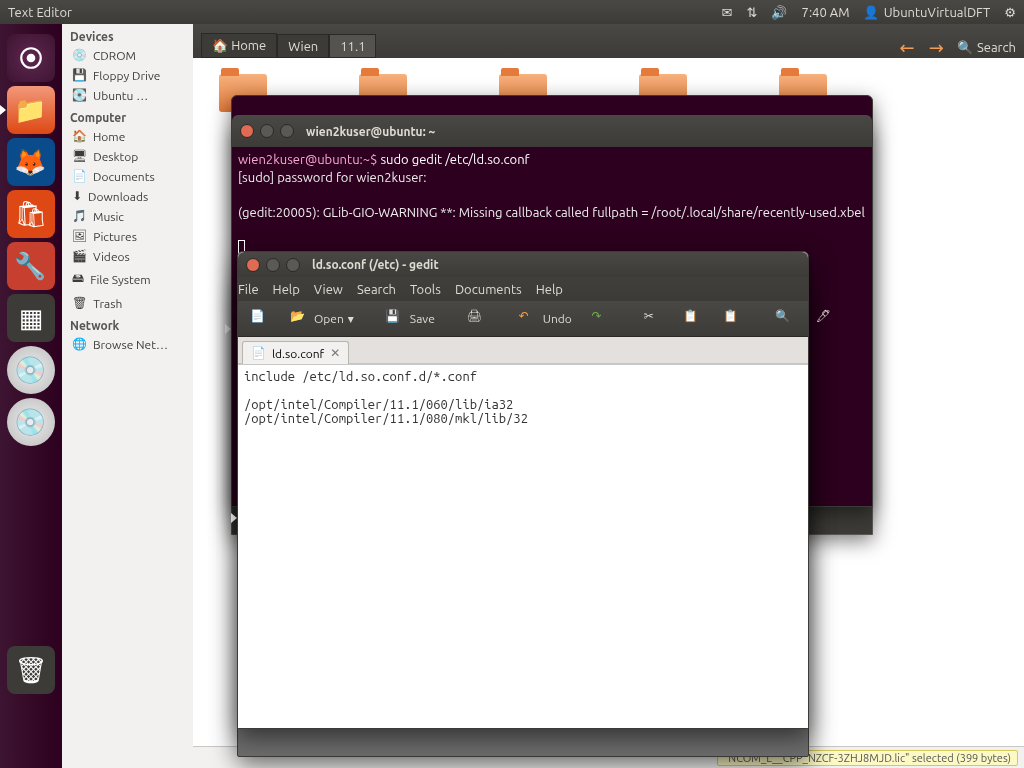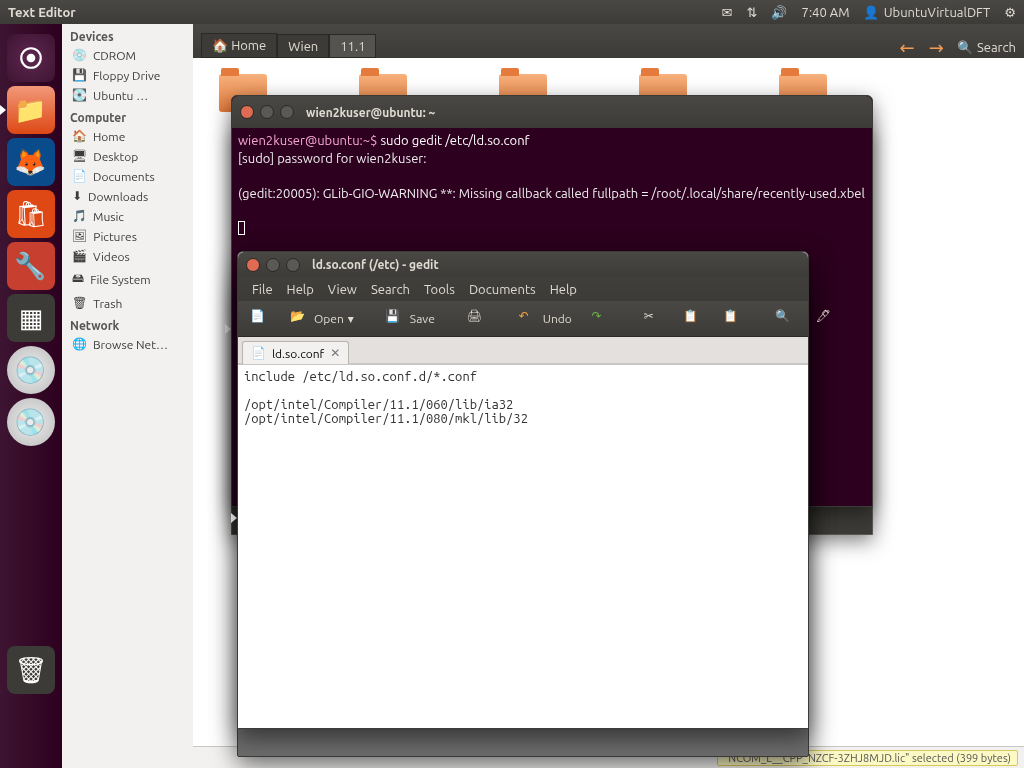--- a/index.html
+++ b/index.html
@@ -1,20 +1,20 @@
 <!DOCTYPE html>
 <html><head>
 <meta charset="utf-8">
 <style>
 * { margin: 0; padding: 0; box-sizing: border-box; font-family: "Ubuntu", "DejaVu Sans", sans-serif; }
 body { width: 1024px; height: 768px; overflow: hidden; background: #2c001e; position: relative; }
 
 
 .top-bar { position: absolute; top: 0; left: 0; right: 0; height: 24px; background: linear-gradient(#4a4845, #3c3b37); display: flex; align-items: center; color: #dfdbd2; font-size: 13px; padding: 0 8px; z-index: 100; }
-.top-bar .app-name { font-weight: bold; flex: 0 0 auto; }
+.top-bar .app-name { font-weight: normal; flex: 0 0 auto; }
 .top-bar .spacer { flex: 1; }
 .top-bar .indicator { margin-left: 14px; font-size: 13px; display: flex; align-items: center; gap: 4px; }
 
 
 .launcher { position: absolute; top: 24px; left: 0; width: 62px; bottom: 0; background: linear-gradient(to right, #3d1431, #2c001e); padding-top: 6px; }
 .launch-item { width: 48px; height: 48px; margin: 4px auto; border-radius: 8px; display: flex; align-items: center; justify-content: center; font-size: 26px; color: #fff; position: relative; }
 .launch-item.dash { background: radial-gradient(circle, #5e2750, #3d1431); }
 .launch-item.files { background: linear-gradient(#f29879, #dd4814); }
 .launch-item.firefox { background: #0a4b8c; }
 .launch-item.sw { background: #dd4814; }
@@ -47,32 +47,32 @@
 .file-icon .folder::before { content:""; position:absolute; top:-6px; left:2px; width:18px; height:8px; background:#e47a3c; border-radius:2px 2px 0 0; }
 .file-icon .box { width:44px; height:40px; margin:0 auto 4px; background:#c9a46b; border-radius:3px; }
 .file-icon .name { word-break: break-all; line-height:1.15; }
 
 
 .status-bar { position:absolute; bottom:0; left:193px; right:0; height:22px; background:#f2f1f0; border-top:1px solid #c7c7c7; font-size:11px; display:flex; align-items:center; justify-content:flex-end; padding:0 6px; }
 .status-bar .sel { background:#fdf9c4; border:1px solid #d4c95a; padding:1px 6px; border-radius:2px; color:#555;}
 
 
 .terminal { position:absolute; top:95px; left:231px; width:642px; height:412px; background:#2c001e; border:1px solid #3c3b37; border-radius:6px 6px 0 0; box-shadow:0 6px 20px rgba(0,0,0,.5); z-index:50; }
-.term-title { height:26px; background:linear-gradient(#4a4845,#3c3b37); border-radius:6px 6px 0 0; display:flex; align-items:center; padding:16px 8px; gap:6px; color:#dfdbd2; font-size:12px; font-weight:bold; }
+.term-title { height:26px; background:linear-gradient(#4a4845,#3c3b37); border-radius:6px 6px 0 0; display:flex; align-items:center; padding:16px 8px; gap:6px; color:#dfdbd2; font-size:12px; font-weight:bold;margin-top:19px; }
 .win-btn { width:14px; height:14px; border-radius:50%; background:#5a5955; border:1px solid #2a2926; }
 .term-body { padding:4px 6px; font-family:"Ubuntu Mono","DejaVu Sans Mono",monospace; font-size:13px; color:#eee; line-height:1.35; white-space:pre-wrap; }
 .term-body .prompt { color:#f9a8d4; }
 .term-body .cmd { color:#fff; }
 .term-body .cursor { display:inline-block; width:7px; height:14px; border:1px solid #fff; vertical-align:text-bottom;}
 
 
 .gedit { position:absolute; top:251px; left:237px; width:572px; height:478px; background:#f2f1f0; border:1px solid #3c3b37; border-radius:6px 6px 2px 2px; box-shadow:0 8px 24px rgba(0,0,0,.55); z-index:60; display:flex; flex-direction:column; }
 .gedit-title { height:25px; background:linear-gradient(#4a4845,#3c3b37); border-radius:6px 6px 0 0; display:flex; align-items:center; padding:0 8px; gap:6px; color:#dfdbd2; font-size:12px; font-weight:bold; }
 .win-btn.close { background:#e06b53; }
-.gedit-menu { height:24px; background:linear-gradient(#403f3c,#3c3b37); display:flex; align-items:center; padding:0 14px; gap:14px; color:#dfdbd2; font-size:13px; }
+.gedit-menu { height:24px; background:linear-gradient(#403f3c,#3c3b37); display:flex; align-items:center; padding:0 0; gap:14px; color:#dfdbd2; font-size:13px; }
 .gedit-toolbar { height:36px; background:linear-gradient(#4a4845,#3c3b37); border-bottom:1px solid #2a2926; display:flex; align-items:center; padding:0 6px; gap:8px; color:#dfdbd2; font-size:12px; }
 .tb-btn { display:flex; align-items:center; gap:4px; padding:3px 6px; border-radius:3px; }
 .tb-sep { width:1px; height:24px; background:#2a2926; margin:0 2px; }
 .tb-ico { width:20px; height:20px; display:inline-block; }
 .gedit-tabs { height:27px; background:#e3e0dd; border-bottom:1px solid #c7c7c7; display:flex; align-items:flex-end; padding-left:4px; }
 .gedit-tab { background:#f2f1f0; border:1px solid #b8b4b0; border-bottom:none; padding:4px 8px; font-size:12px; border-radius:3px 3px 0 0; display:flex; align-items:center; gap:6px; position:relative; top:1px; }
 .gedit-tab .x { color:#777; font-weight:bold; }
 .gedit-text { flex:1; background:#fff; padding:4px 6px; font-family:"Ubuntu Mono","DejaVu Sans Mono",monospace; font-size:13px; color:#333; white-space:pre; overflow:auto; border-top:1px solid #c7c7c7;}
 .gedit-status { height:22px; border-top:1px solid #c7c7c7; display:flex; align-items:center; font-size:11px; color:#555; padding:0 6px; gap:18px; }
 .gedit-status .push { margin-left:auto; }

